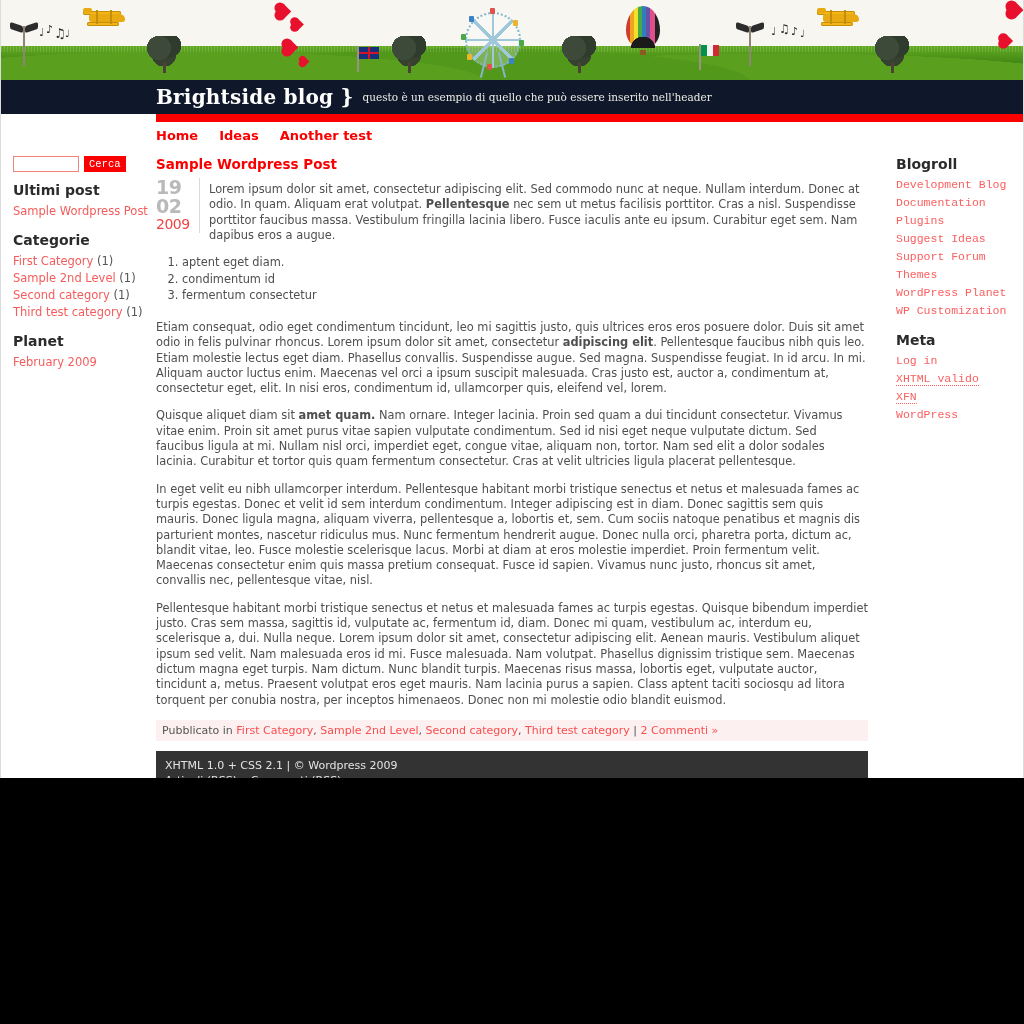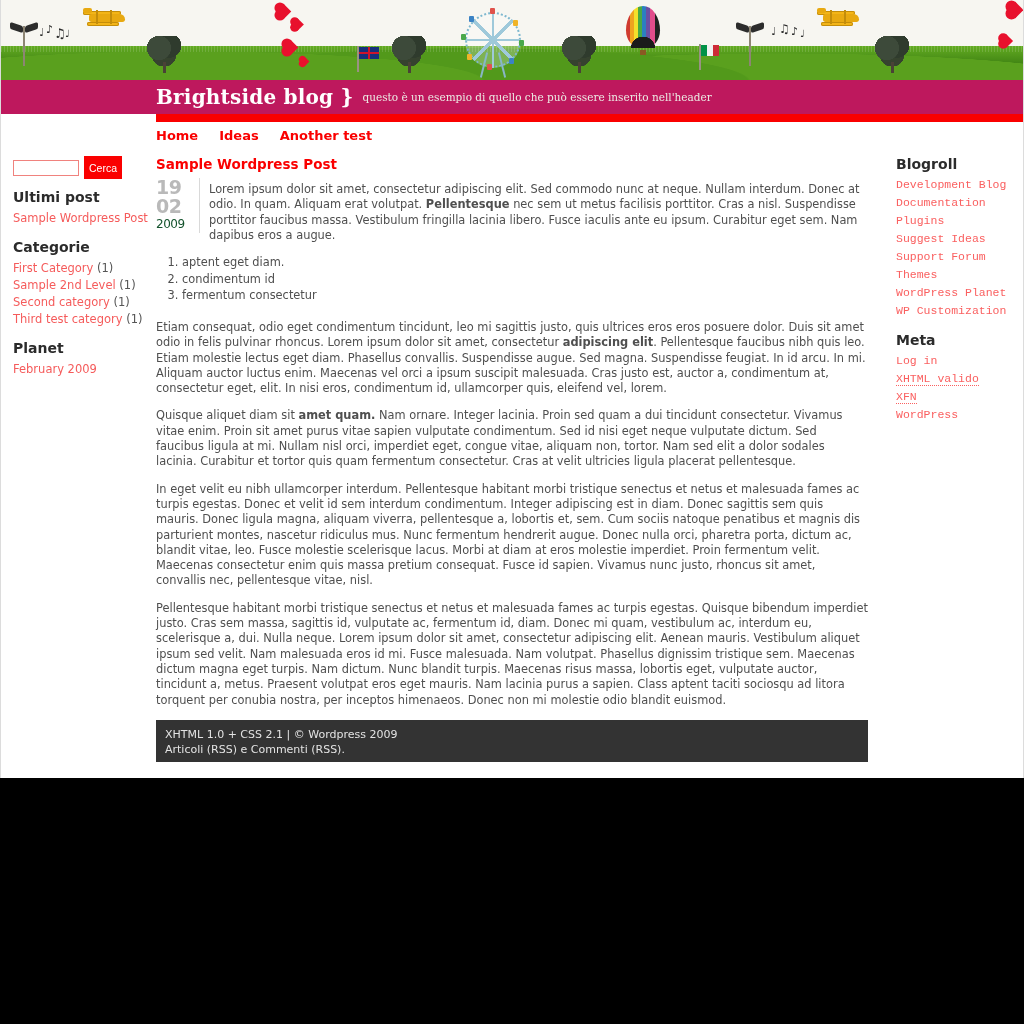--- a/index.html
+++ b/index.html
@@ -101,21 +101,21 @@
   .wheel .cab { position:absolute; width:5px; height:6px; border-radius:1px; }
   .wheel .leg { position:absolute; width:2px; height:26px; background:#88b6c8; top:40px; }
 
   .flag { position:absolute; }
   .flag .mast { position:absolute; left:0; top:0; width:2px; height:26px; background:#9a9283; }
   .flag .cloth { position:absolute; left:2px; top:1px; width:20px; height:12px; }
 
   
   #titlebar {
     position:relative; width:1022px; height:34px;
-    background:#be185d;
+    background:#0f172a;
     display:flex; align-items:center;
   }
   #site-title {
     margin-left:155px;
     font-family:"DejaVu Serif", serif;
     font-weight:bold; font-size:20px; color:#ffffff;
     letter-spacing:.2px;
     white-space:nowrap;
   }
   #site-desc {
@@ -145,23 +145,23 @@
   .col-right{ position:absolute; left:895px; top:0; width:120px; }
 
   
   #searchform { display:flex; align-items:center; gap:5px; margin-bottom:10px; }
   #search-input {
     width:66px; height:16px; border:1px solid #f0827e; background:#fff;
     font-size:10px; padding:0 3px; outline:none;
     font-family:"DejaVu Sans", sans-serif; color:#333;
   }
   #search-submit {
-    height:23px; background:#fa0000; color:#ffffff; border:0;
+    height:16px; background:#fa0000; color:#ffffff; border:0;
     font-size:10.5px; padding:0 5px; cursor:pointer; line-height:16px;
-    font-family:Liberation Sans, sans-serif;
+    font-family:Liberation Mono, monospace;
   }
 
   .side-h {
     font-family:"DejaVu Sans", sans-serif; font-weight:bold;
     font-size:14px; color:#2b2b2b; margin:14px 0 6px 0;
   }
   .col-left .side-h:first-of-type { margin-top:8px; }
   .side-list { list-style:none; margin:0; padding:0; }
   .side-list li { margin:0 0 3px 0; line-height:14px; font-size:11.5px; }
   .side-list a { color:#f55b5b; text-decoration:none; }
@@ -181,21 +181,21 @@
   .firstrow { display:flex; align-items:flex-start; }
   .datebox {
     width:44px; min-width:44px; padding-right:20px; text-align:right;
     border-right:1px solid #d9d9d9; margin-right:9px; margin-top:-4px;
   }
   .datebox .d, .datebox .m {
     font-family:"DejaVu Sans", sans-serif; font-weight:bold; font-size:19px;
     color:#b9b9b9; line-height:19px; letter-spacing:-.5px;
   }
   .datebox .y {
-    font-family:"DejaVu Sans", sans-serif; font-size:12px; color:#14532d;
+    font-family:"DejaVu Sans", sans-serif; font-size:14px; color:#ef4444;
     line-height:17px; letter-spacing:-.5px;
   }
 
   p.txt { margin:0 0 12px 0; line-height:15.3px; font-size:11.4px; color:#4f4f4f; }
   .firstrow p.txt { margin-bottom:0; }
   ol.post-ol { margin:12px 0 16px 0; padding-left:26px; }
   ol.post-ol li { line-height:15.6px; font-size:11.4px; color:#4f4f4f; margin-bottom:1px; }
 
   #post-meta {
     background:#fdf0f0; padding:4px 6px; font-size:11px; color:#555;
@@ -473,20 +473,21 @@
 
           <p class="txt"><span>Etiam consequat, odio eget condimentum tincidunt, leo mi sagittis justo, quis ultrices eros eros posuere dolor. Duis sit amet odio in felis pulvinar rhoncus. Lorem ipsum dolor sit amet, consectetur </span><b>adipiscing elit</b><span>. Pellentesque faucibus nibh quis leo. Etiam molestie lectus eget diam. Phasellus convallis. Suspendisse augue. Sed magna. Suspendisse feugiat. In id arcu. In mi. Aliquam auctor luctus enim. Maecenas vel orci a ipsum suscipit malesuada. Cras justo est, auctor a, condimentum at, consectetur eget, elit. In nisi eros, condimentum id, ullamcorper quis, eleifend vel, lorem.</span></p>
 
           <p class="txt"><span>Quisque aliquet diam sit </span><b>amet quam.</b><span> Nam ornare. Integer lacinia. Proin sed quam a dui tincidunt consectetur. Vivamus vitae enim. Proin sit amet purus vitae sapien vulputate condimentum. Sed id nisi eget neque vulputate dictum. Sed faucibus ligula at mi. Nullam nisl orci, imperdiet eget, congue vitae, aliquam non, tortor. Nam sed elit a dolor sodales lacinia. Curabitur et tortor quis quam fermentum consectetur. Cras at velit ultricies ligula placerat pellentesque.</span></p>
 
           <p class="txt">In eget velit eu nibh ullamcorper interdum. Pellentesque habitant morbi tristique senectus et netus et malesuada fames ac turpis egestas. Donec et velit id sem interdum condimentum. Integer adipiscing est in diam. Donec sagittis sem quis mauris. Donec ligula magna, aliquam viverra, pellentesque a, lobortis et, sem. Cum sociis natoque penatibus et magnis dis parturient montes, nascetur ridiculus mus. Nunc fermentum hendrerit augue. Donec nulla orci, pharetra porta, dictum ac, blandit vitae, leo. Fusce molestie scelerisque lacus. Morbi at diam at eros molestie imperdiet. Proin fermentum velit. Maecenas consectetur enim quis massa pretium consequat. Fusce id sapien. Vivamus nunc justo, rhoncus sit amet, convallis nec, pellentesque vitae, nisl.</p>
 
           <p class="txt">Pellentesque habitant morbi tristique senectus et netus et malesuada fames ac turpis egestas. Quisque bibendum imperdiet justo. Cras sem massa, sagittis id, vulputate ac, fermentum id, diam. Donec mi quam, vestibulum ac, interdum eu, scelerisque a, dui. Nulla neque. Lorem ipsum dolor sit amet, consectetur adipiscing elit. Aenean mauris. Vestibulum aliquet ipsum sed velit. Nam malesuada eros id mi. Fusce malesuada. Nam volutpat. Phasellus dignissim tristique sem. Maecenas dictum magna eget turpis. Nam dictum. Nunc blandit turpis. Maecenas risus massa, lobortis eget, vulputate auctor, tincidunt a, metus. Praesent volutpat eros eget mauris. Nam lacinia purus a sapien. Class aptent taciti sociosqu ad litora torquent per conubia nostra, per inceptos himenaeos. Donec non mi molestie odio blandit euismod.</p>
         </div>
 
+        <div id="post-meta"><span>Pubblicato in </span><a href="#">First Category</a>, <a href="#">Sample 2nd Level</a>, <a href="#">Second category</a>, <a href="#">Third test category</a><span> | </span><a href="#">2 Commenti »</a></div>
 
         <div id="footer">
           <div>XHTML 1.0 + CSS 2.1 | © Wordpress 2009</div>
           <div><a href="#">Articoli (RSS)</a><span> e </span><a href="#">Commenti (RSS)</a><span>.</span></div>
         </div>
       </div>
 
       <div class="col-right">
         <div class="side-h" style="margin-top:0;">Blogroll</div>
         <ul class="side-list">

